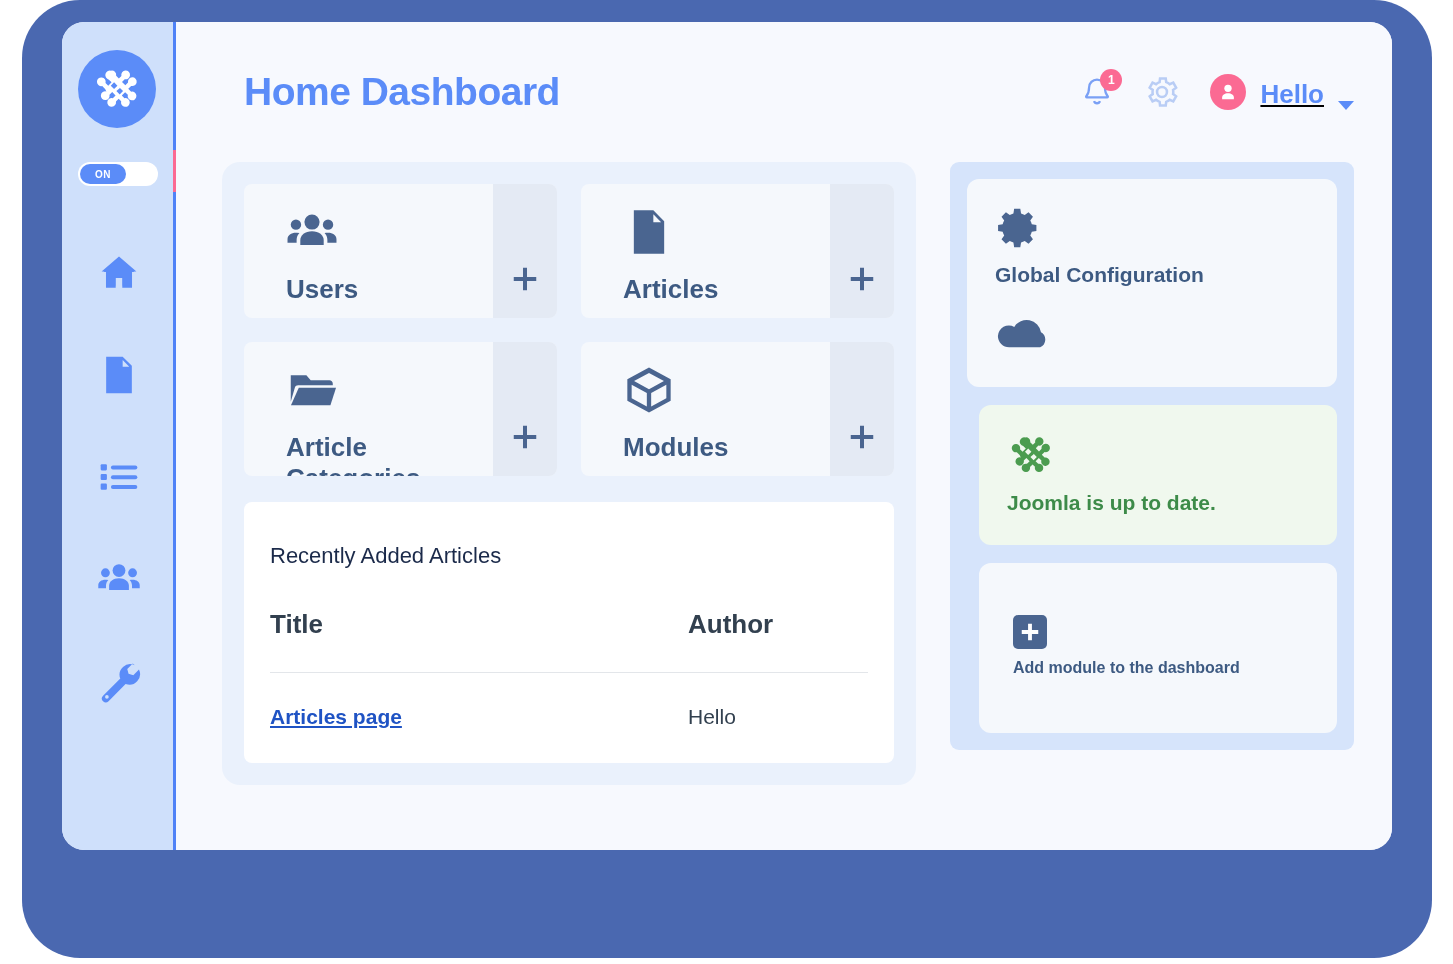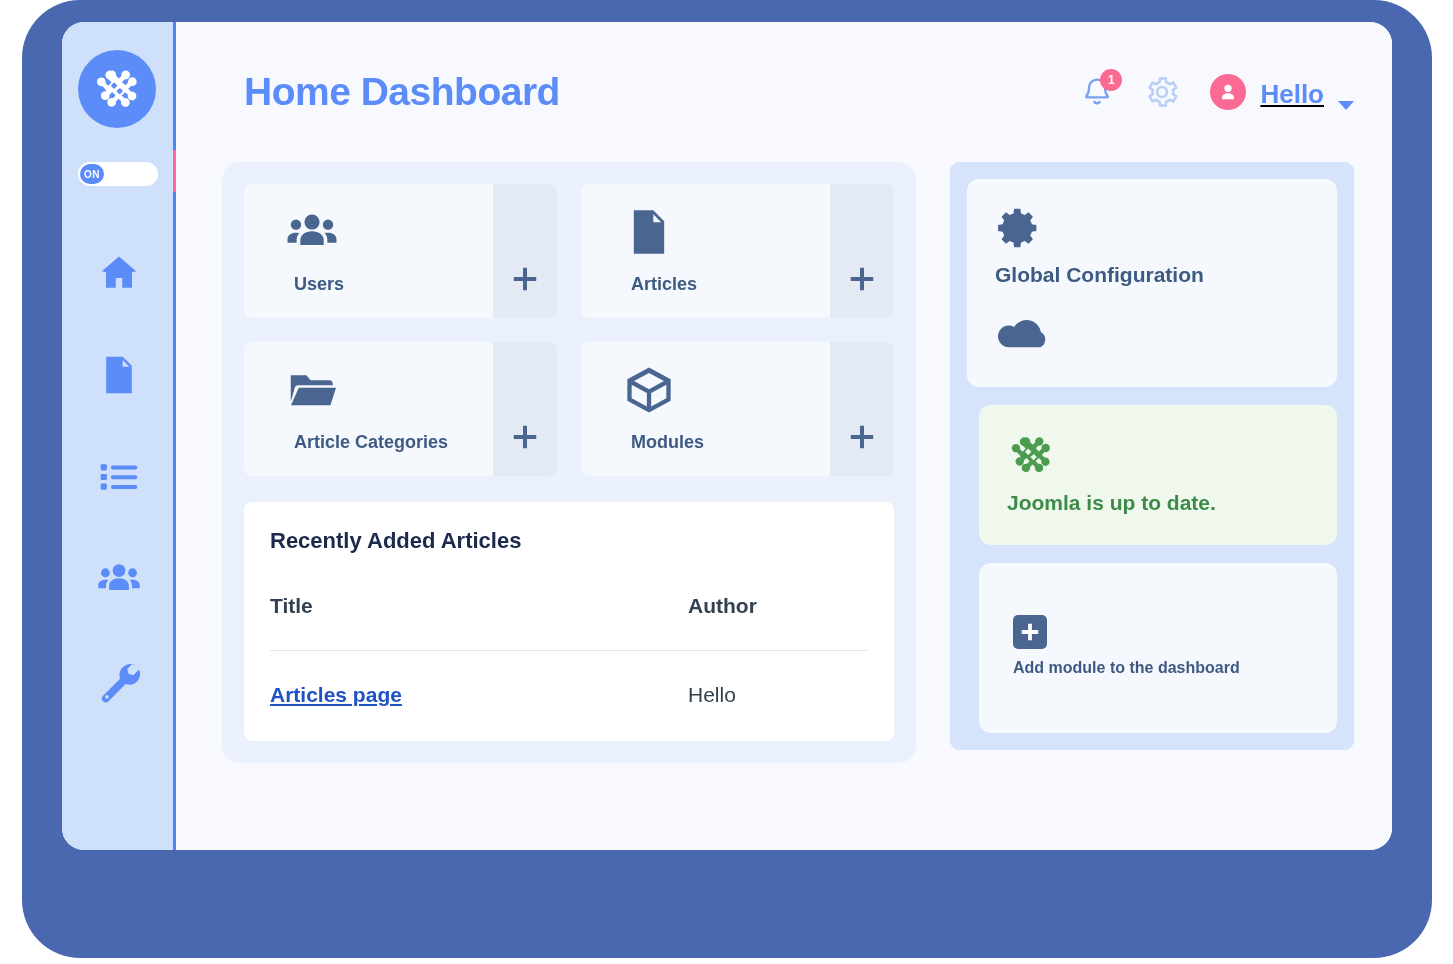--- a/index.html
+++ b/index.html
@@ -62,21 +62,21 @@
 
   .toggle {
     position: absolute;
     left: 16px; top: 140px;
     width: 80px; height: 24px;
     background: #ffffff;
     border-radius: 12px;
     display: flex; align-items: center;
   }
   .toggle-knob {
-    width: 24px; height: 20px;
+    width: 46px; height: 20px;
     margin-left: 2px;
     border-radius: 10px;
     background: #5b8cf8;
     color: #ffffff;
     font-size: 10px;
     font-weight: bold;
     letter-spacing: .5px;
     display: flex; align-items: center; justify-content: center;
   }
 
@@ -173,52 +173,51 @@
     cursor: pointer;
   }
   .tile-main {
     flex: 1;
     padding: 22px 0 0 42px;
     display: flex; flex-direction: column;
   }
   .tile-icon svg { width: 52px; height: 52px; fill: #4a6590; }
   .tile-label {
     margin-top: 12px;
-    font-size: 18px;
+    font-size: 26px;
     font-weight: bold;
     color: #3d5a82;
-    margin-left: 8px;
   }
   .tile-plus {
     width: 64px;
     background: #e4eaf4;
     display: flex;
     align-items: flex-end;
     justify-content: center;
     padding-bottom: 24px;
   }
   .tile-plus svg { width: 30px; height: 30px; fill: #4a6590; }
 
   
   #articles-card {
     margin-top: 26px;
     background: #ffffff;
     border-radius: 8px;
     padding: 0 26px;
   }
   #articles-title {
     font-size: 22px;
-    font-weight: bold;
+    font-weight: normal;
     color: #1b2a4a;
-    padding: 26px 0 0 0;
+    padding: 41px 0 0 0;
   }
   #articles-table { width: 100%; border-collapse: collapse; }
   #articles-table th {
     text-align: left;
-    font-size: 21px;
+    font-size: 26px;
     font-weight: bold;
     color: #32404f;
     padding: 40px 0 32px 0;
     border-bottom: 1px solid #e3e6ea;
   }
   #articles-table th.col-author { text-align: left; width: 180px; }
   #articles-table td {
     font-size: 21px;
     color: #32404f;
     padding: 32px 0 34px 0;

